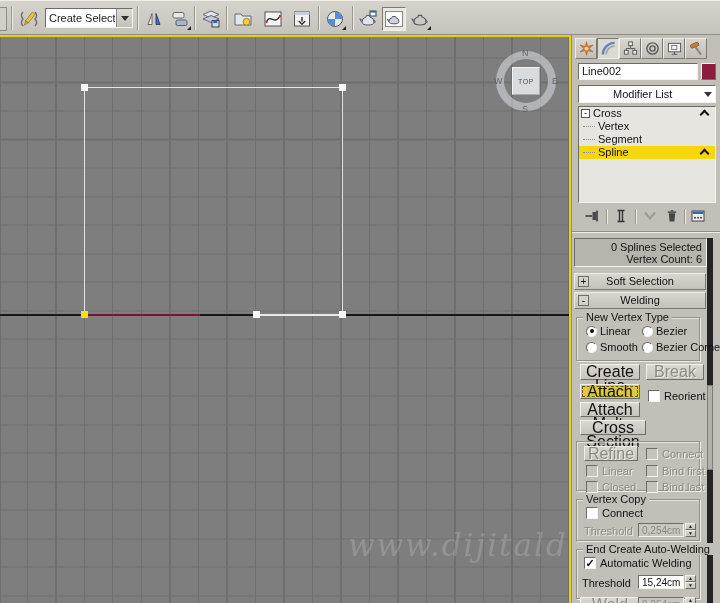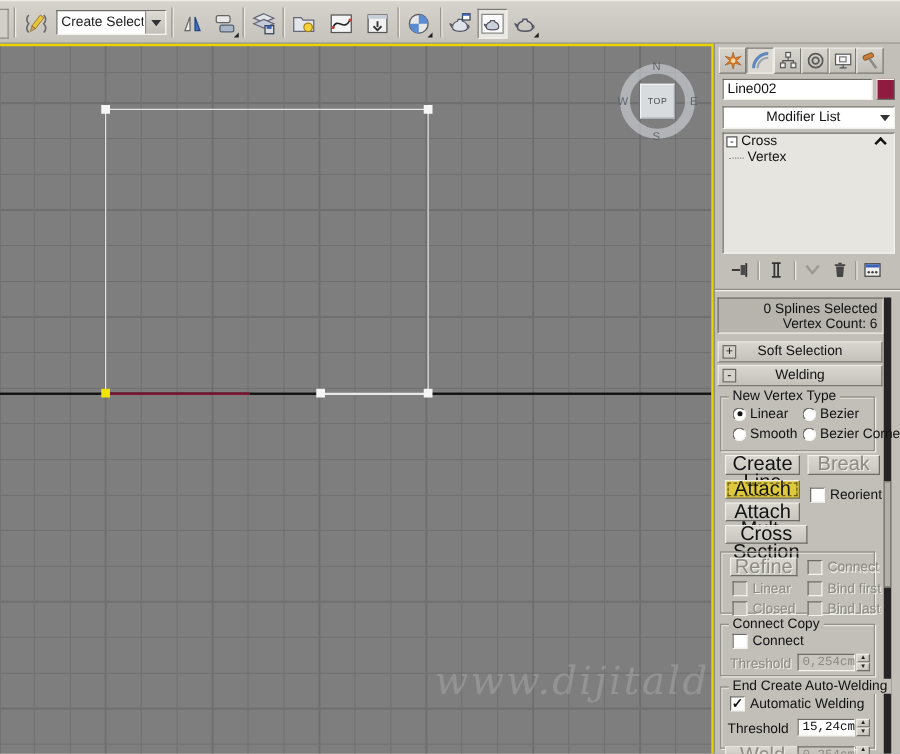--- a/index.html
+++ b/index.html
@@ -140,21 +140,21 @@
   .cb.disabled .box { background:#c6c3bc; }
 
   .radio { position:absolute; display:flex; align-items:center; font-size:11px; white-space:nowrap; }
   .radio .dot { width:11px; height:11px; border-radius:50%; background:#fff; margin-right:3px; flex:none;
                 border:1px solid; border-color:#6e6c66 #f4f2ec #f4f2ec #6e6c66; position:relative; }
   .radio.sel .dot::after { content:""; position:absolute; left:2.5px; top:2.5px; width:4px; height:4px;
                 border-radius:50%; background:#111; }
 
   .spin-field { position:absolute; height:14px; background:#fff; border:1px solid;
                 border-color:#6e6c66 #f4f2ec #f4f2ec #6e6c66; font-size:10px;
-                padding:1px 0 0 3px; white-space:nowrap;font-family:Liberation Mono, monospace; }
+                padding:1px 0 0 3px; white-space:nowrap; }
   .spin-field.disabled { background:#c9c6bf; color:#8c8a84; }
   .spinner { position:absolute; width:11px; height:14px; display:flex; flex-direction:column; }
   .spinner span { flex:1; background:linear-gradient(#dad7d0,#c8c5be); border:1px solid;
                   border-color:#f2f0ea #6e6c66 #6e6c66 #f2f0ea; font-size:5px; line-height:5px;
                   text-align:center; color:#222; }
 
   .lbl { position:absolute; font-size:11px; white-space:nowrap; }
   .lbl.dim { color:#8c8a84; text-shadow:1px 1px 0 #eceae4; }
 </style>
 </head>
@@ -347,20 +347,29 @@
   <div class="stack">
     <div class="stk-row">
       <span class="expander">-</span>
       <span>Cross</span>
       <span class="chev-up"></span>
     </div>
     <div class="stk-row">
       <span class="twig"></span>
       <span>Vertex</span>
     </div>
+    <div class="stk-row">
+      <span class="twig"></span>
+      <span>Segment</span>
+    </div>
+    <div class="stk-row sel">
+      <span class="twig"></span>
+      <span>Spline</span>
+      <span class="chev-up"></span>
+    </div>
   </div>
 
   <div class="stk-tools">
     <span class="ico" style="left:8px">
       <svg viewBox="0 0 16 16">
           <path d="M1.5 8 h6.5" stroke="#333" stroke-width="1.5"></path>
           <rect x="8.5" y="4" width="3.6" height="8" fill="#4c4c4c"></rect>
           <path d="M13 2.5 v11" stroke="#333" stroke-width="1.5"></path>
         </svg>
     </span>
@@ -463,21 +472,21 @@
   <div class="cb disabled" style="left:14px; top:446px">
     <span class="box"></span>
     <span>Closed</span>
   </div>
   <div class="cb disabled" style="left:74px; top:446px">
     <span class="box"></span>
     <span>Bind last</span>
   </div>
 
   <div class="group" style="top:464px; height:42px">
-    <span class="title">Connect Copy</span>
+    <span class="title">Vertex Copy</span>
   </div>
   <div class="cb" style="left:14px; top:472px">
     <span class="box"></span>
     <span>Connect</span>
   </div>
   <div class="lbl dim" style="left:12px; top:490px">Threshold</div>
   <div class="spin-field disabled" style="left:66px; top:488px; width:46px">0,254cm</div>
   <div class="spinner" style="left:113px; top:488px">
     <span>▲</span>
     <span>▼</span>

